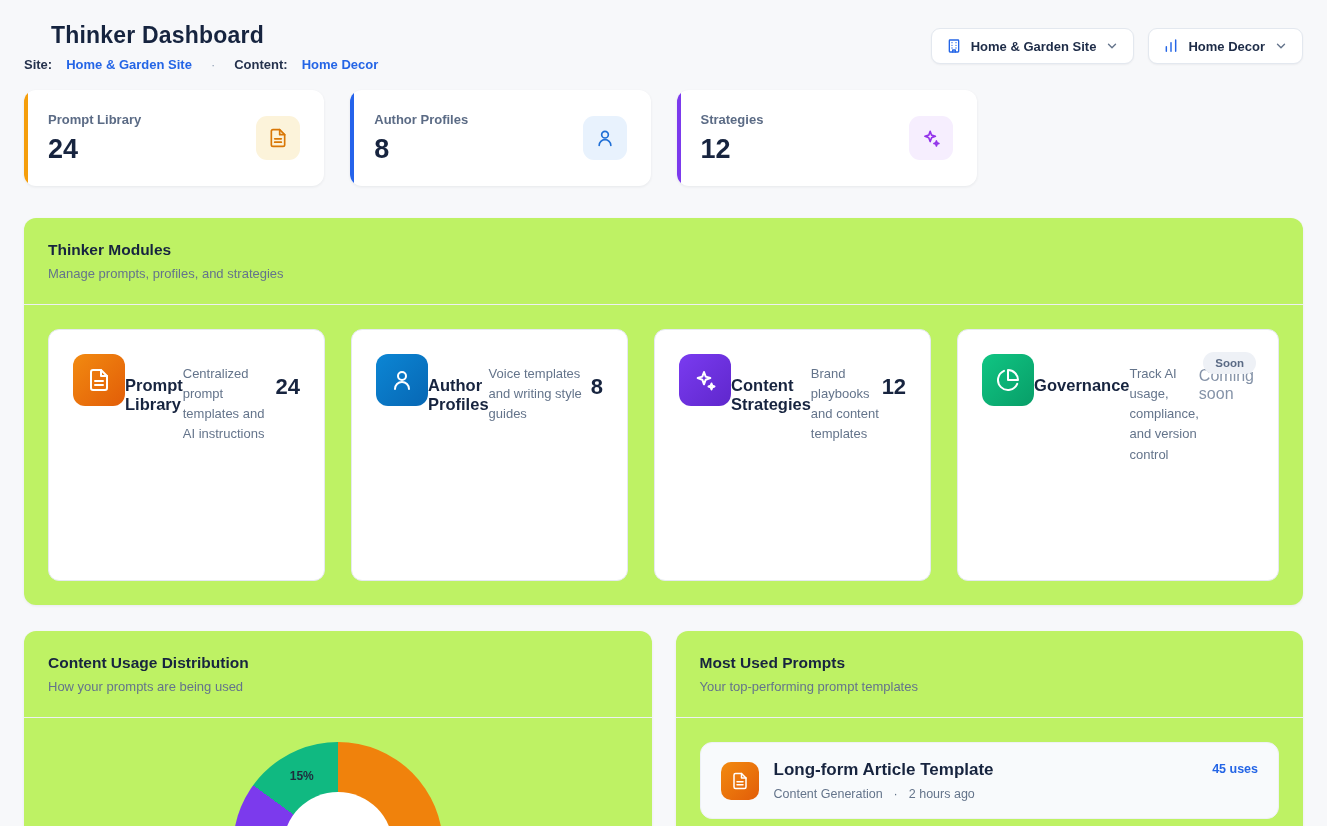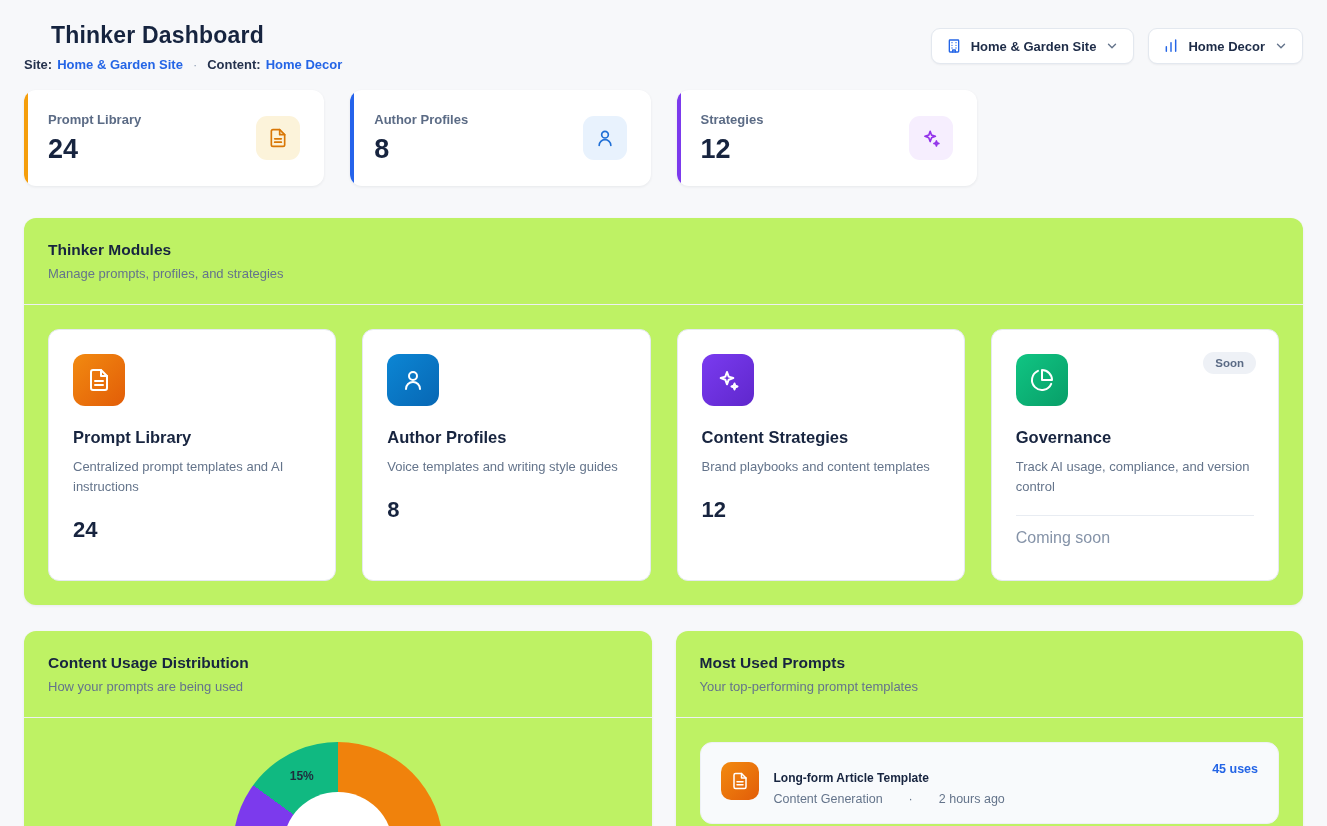--- a/index.html
+++ b/index.html
@@ -8,21 +8,21 @@
     width:1327px; height:826px; overflow:hidden;
     background:#f7f8fa;
     font-family:"Liberation Sans", sans-serif;
     color:#17243f;
   }
   .page { padding:22px 24px; }
 
   
   .header-row { display:flex; justify-content:space-between; align-items:flex-start; }
   .page-title { font-size:23px; line-height:27px; font-weight:800; color:#16243f; letter-spacing:.2px;margin-left:27px; }
-  .subline { margin-top:8px; font-size:13px; display:flex; align-items:center; gap:5px; }
+  .subline { margin-top:8px; font-size:13px; display:flex; align-items:center; gap:14px; }
   .subline .lbl { color:#25324d; font-weight:700; }
   .subline .link { color:#2465e6; font-weight:700; cursor:pointer; }
   .subline .dot { color:#94a3b8; margin:0 5px; }
 
   .selectors { display:flex; gap:14px; margin-top:6px; }
   .selector {
     display:flex; align-items:center; gap:9px;
     background:#fff; border:1px solid #e3e8ef; border-radius:9px;
     height:36px; padding:0 14px; font-size:13px; font-weight:700; color:#1d2b47;
     box-shadow:0 1px 2px rgba(16,24,40,.05); cursor:pointer;
@@ -59,21 +59,21 @@
   .panel.modules-panel { margin-top:32px; }
   .panel-head { padding:23px 24px; border-bottom:1px solid #edf0f4; }
   .panel-title { font-size:15.5px; font-weight:800; color:#17243f; }
   .panel-sub { font-size:13px; color:#64748b; margin-top:7px; }
 
   
   .modules { display:grid; grid-template-columns:repeat(4,1fr); gap:26px; padding:24px; }
   .module {
     border:1px solid #e5e9f0; border-radius:11px; padding:24px;
     position:relative; background:#fff; cursor:pointer; min-height:252px;
-    display:flex; flex-direction:column; align-items:flex-start;
+    display:flex; align-items:flex-start;
   }
   .tile { width:52px; height:52px; border-radius:12px; display:flex; align-items:center; justify-content:center; color:#fff; flex:none; }
   .tile svg { width:24px; height:24px; display:block; }
   .tile.orange { background:linear-gradient(135deg,#f28a10,#e25d08); }
   .tile.blue   { background:linear-gradient(135deg,#0c86d4,#0767b4); }
   .tile.purple { background:linear-gradient(135deg,#7a3bf0,#5f27cc); }
   .tile.green  { background:linear-gradient(135deg,#10c583,#089e68); }
   .module-title { margin-top:22px; font-size:16.5px; font-weight:800; color:#17243f; }
   .module-desc { margin-top:10px; font-size:13px; color:#64748b; line-height:1.55; }
   .module-value { margin-top:20px; font-size:22px; font-weight:800; color:#17243f; }
@@ -101,22 +101,22 @@
 
   .plist { padding:24px; }
   .prow {
     background:#f8fafc; border:1px solid #eef1f6; border-radius:12px;
     padding:17px 20px; display:flex; align-items:flex-start; gap:15px; cursor:pointer;
   }
   .tile-sm { width:38px; height:38px; border-radius:10px; background:linear-gradient(135deg,#f28a10,#e25d08);
     color:#fff; display:flex; align-items:center; justify-content:center; flex:none; margin-top:2px; }
   .tile-sm svg { width:18px; height:18px; display:block; }
   .prow-main { flex:1; }
-  .prow-title { font-size:12px; font-weight:800; color:#17243f;margin-top:11px; }
-  .prow-meta { margin-top:7px; font-size:12.5px; color:#64748b; display:flex; align-items:center; gap:26px; }
+  .prow-title { font-size:17px; font-weight:800; color:#17243f; }
+  .prow-meta { margin-top:7px; font-size:12.5px; color:#64748b; display:flex; align-items:center; gap:11px; }
   .prow-uses { font-size:12.5px; font-weight:800; color:#2465e6; margin-top:2px; white-space:nowrap; }
 </style>
 </head>
 <body>
 
 <div class="page">
 
   <div class="header-row">
     <div>
       <div class="page-title">Thinker Dashboard</div>

